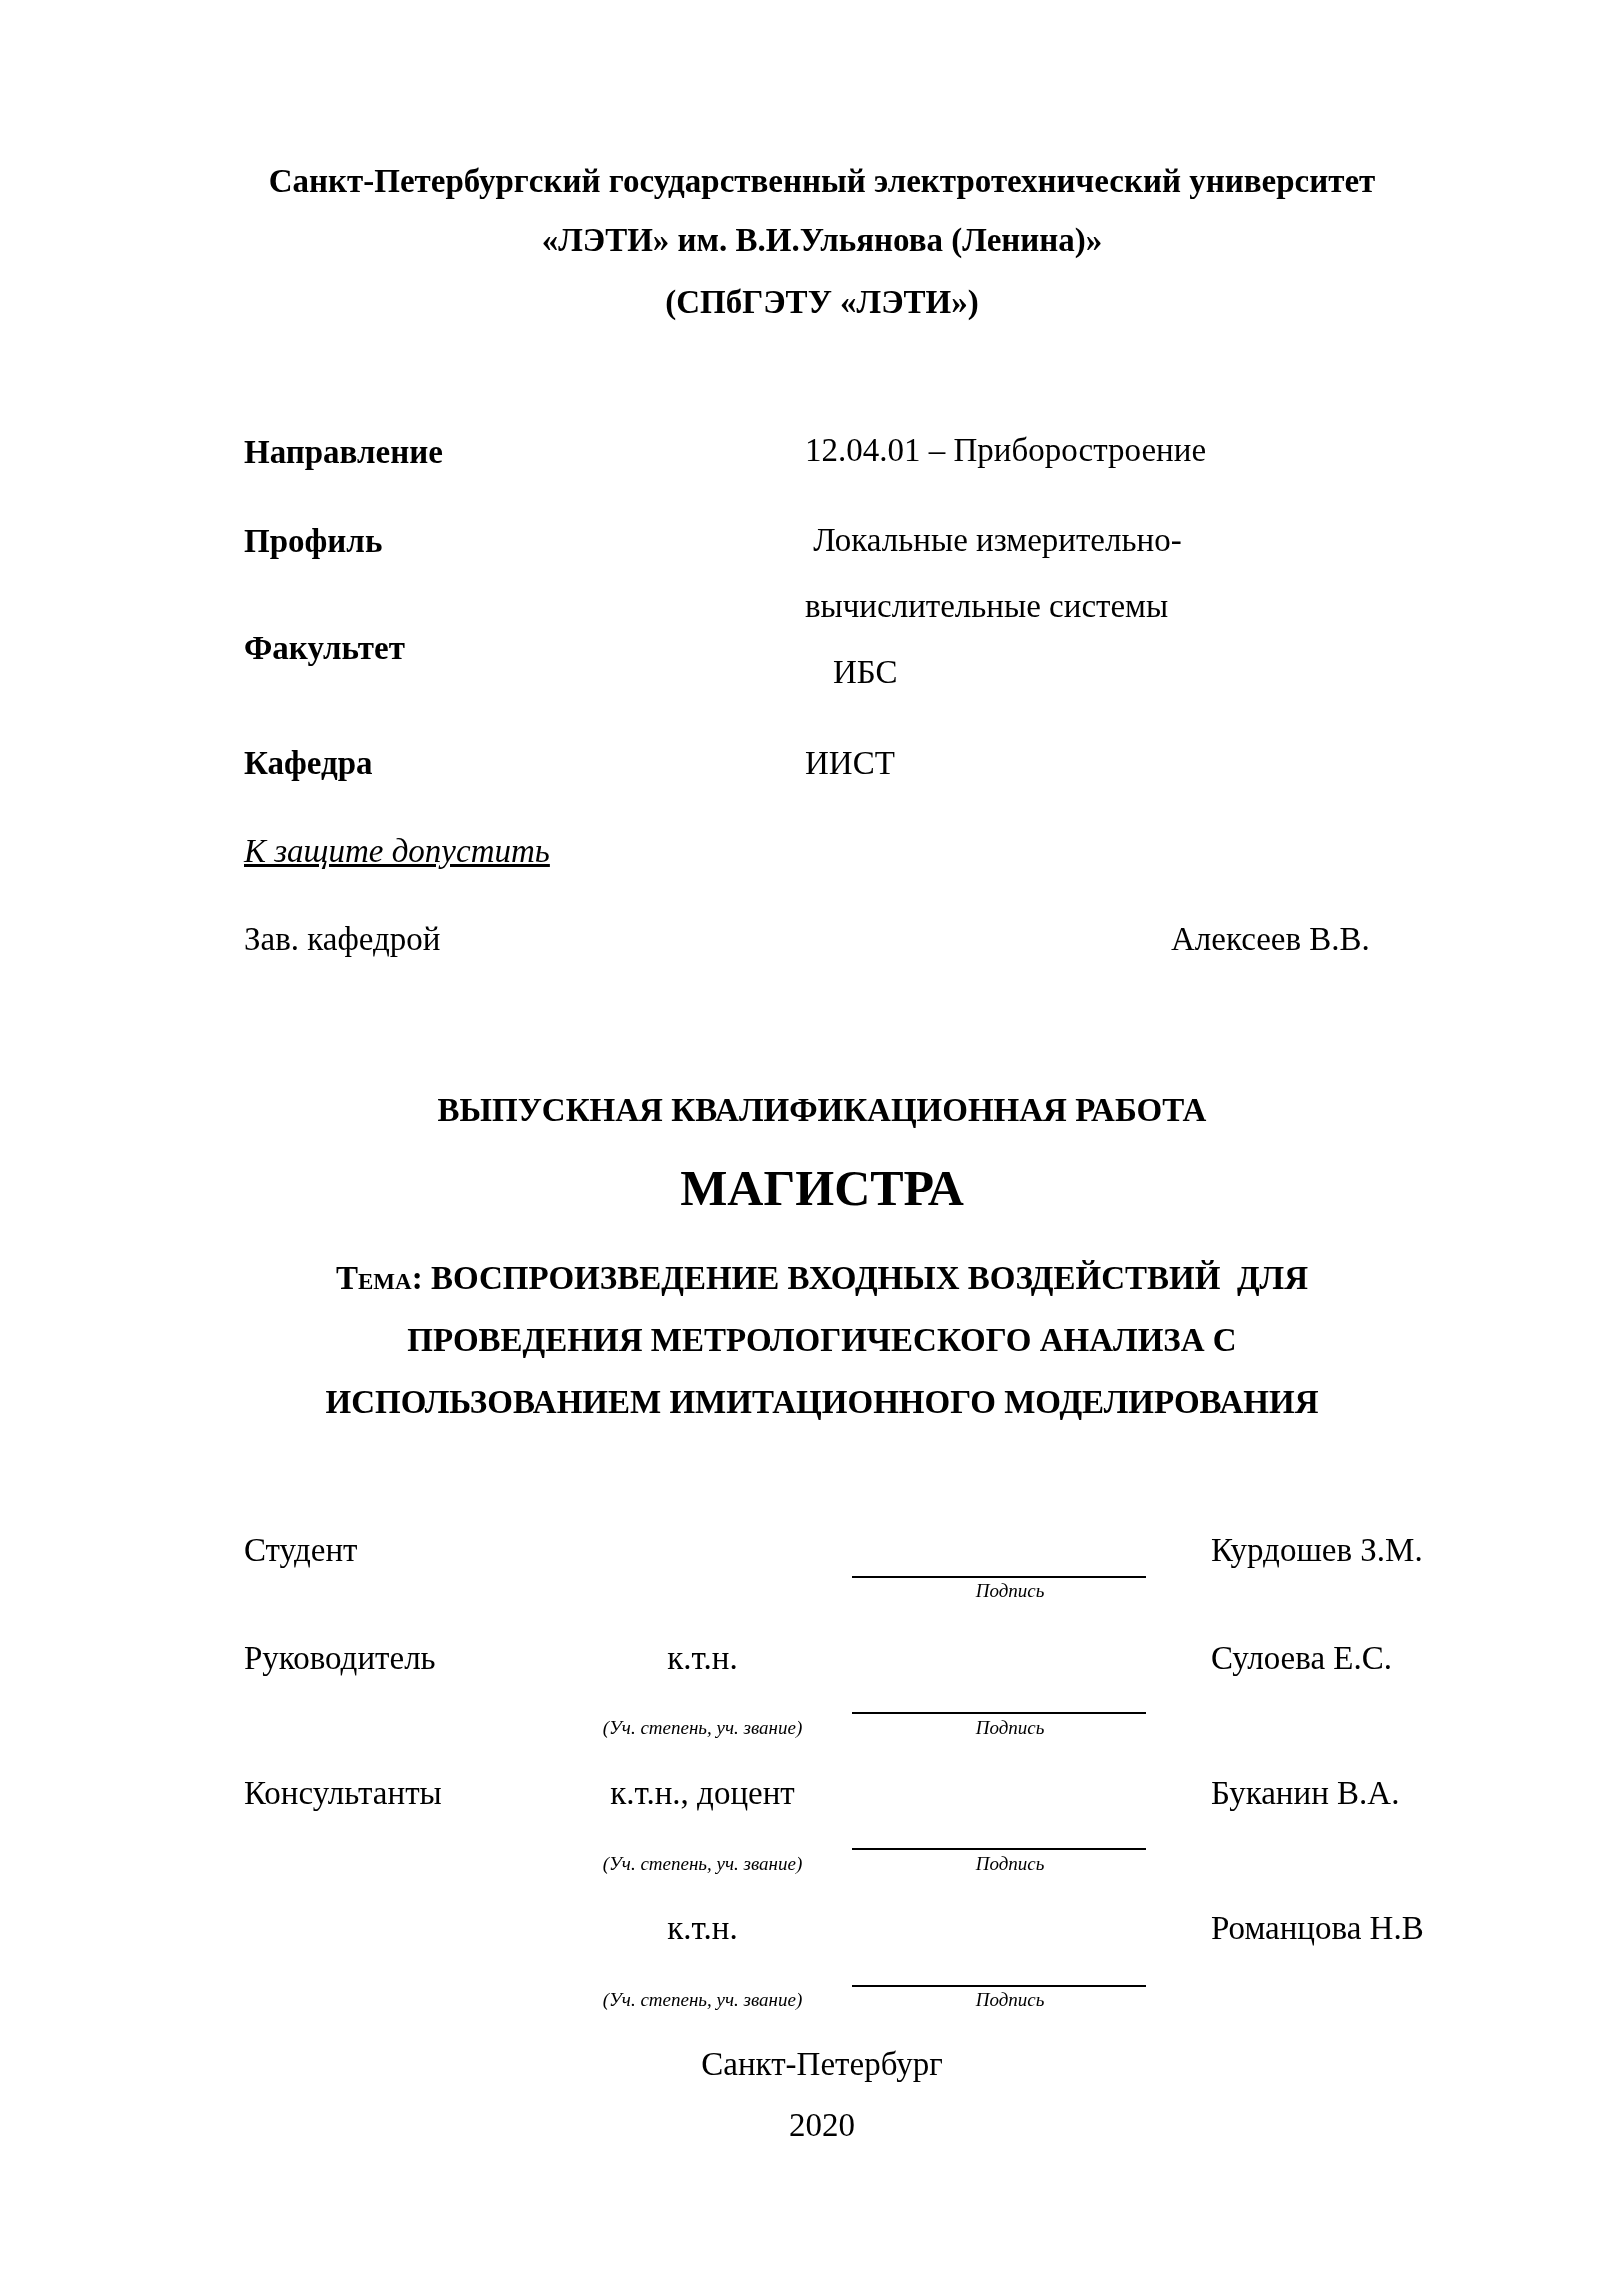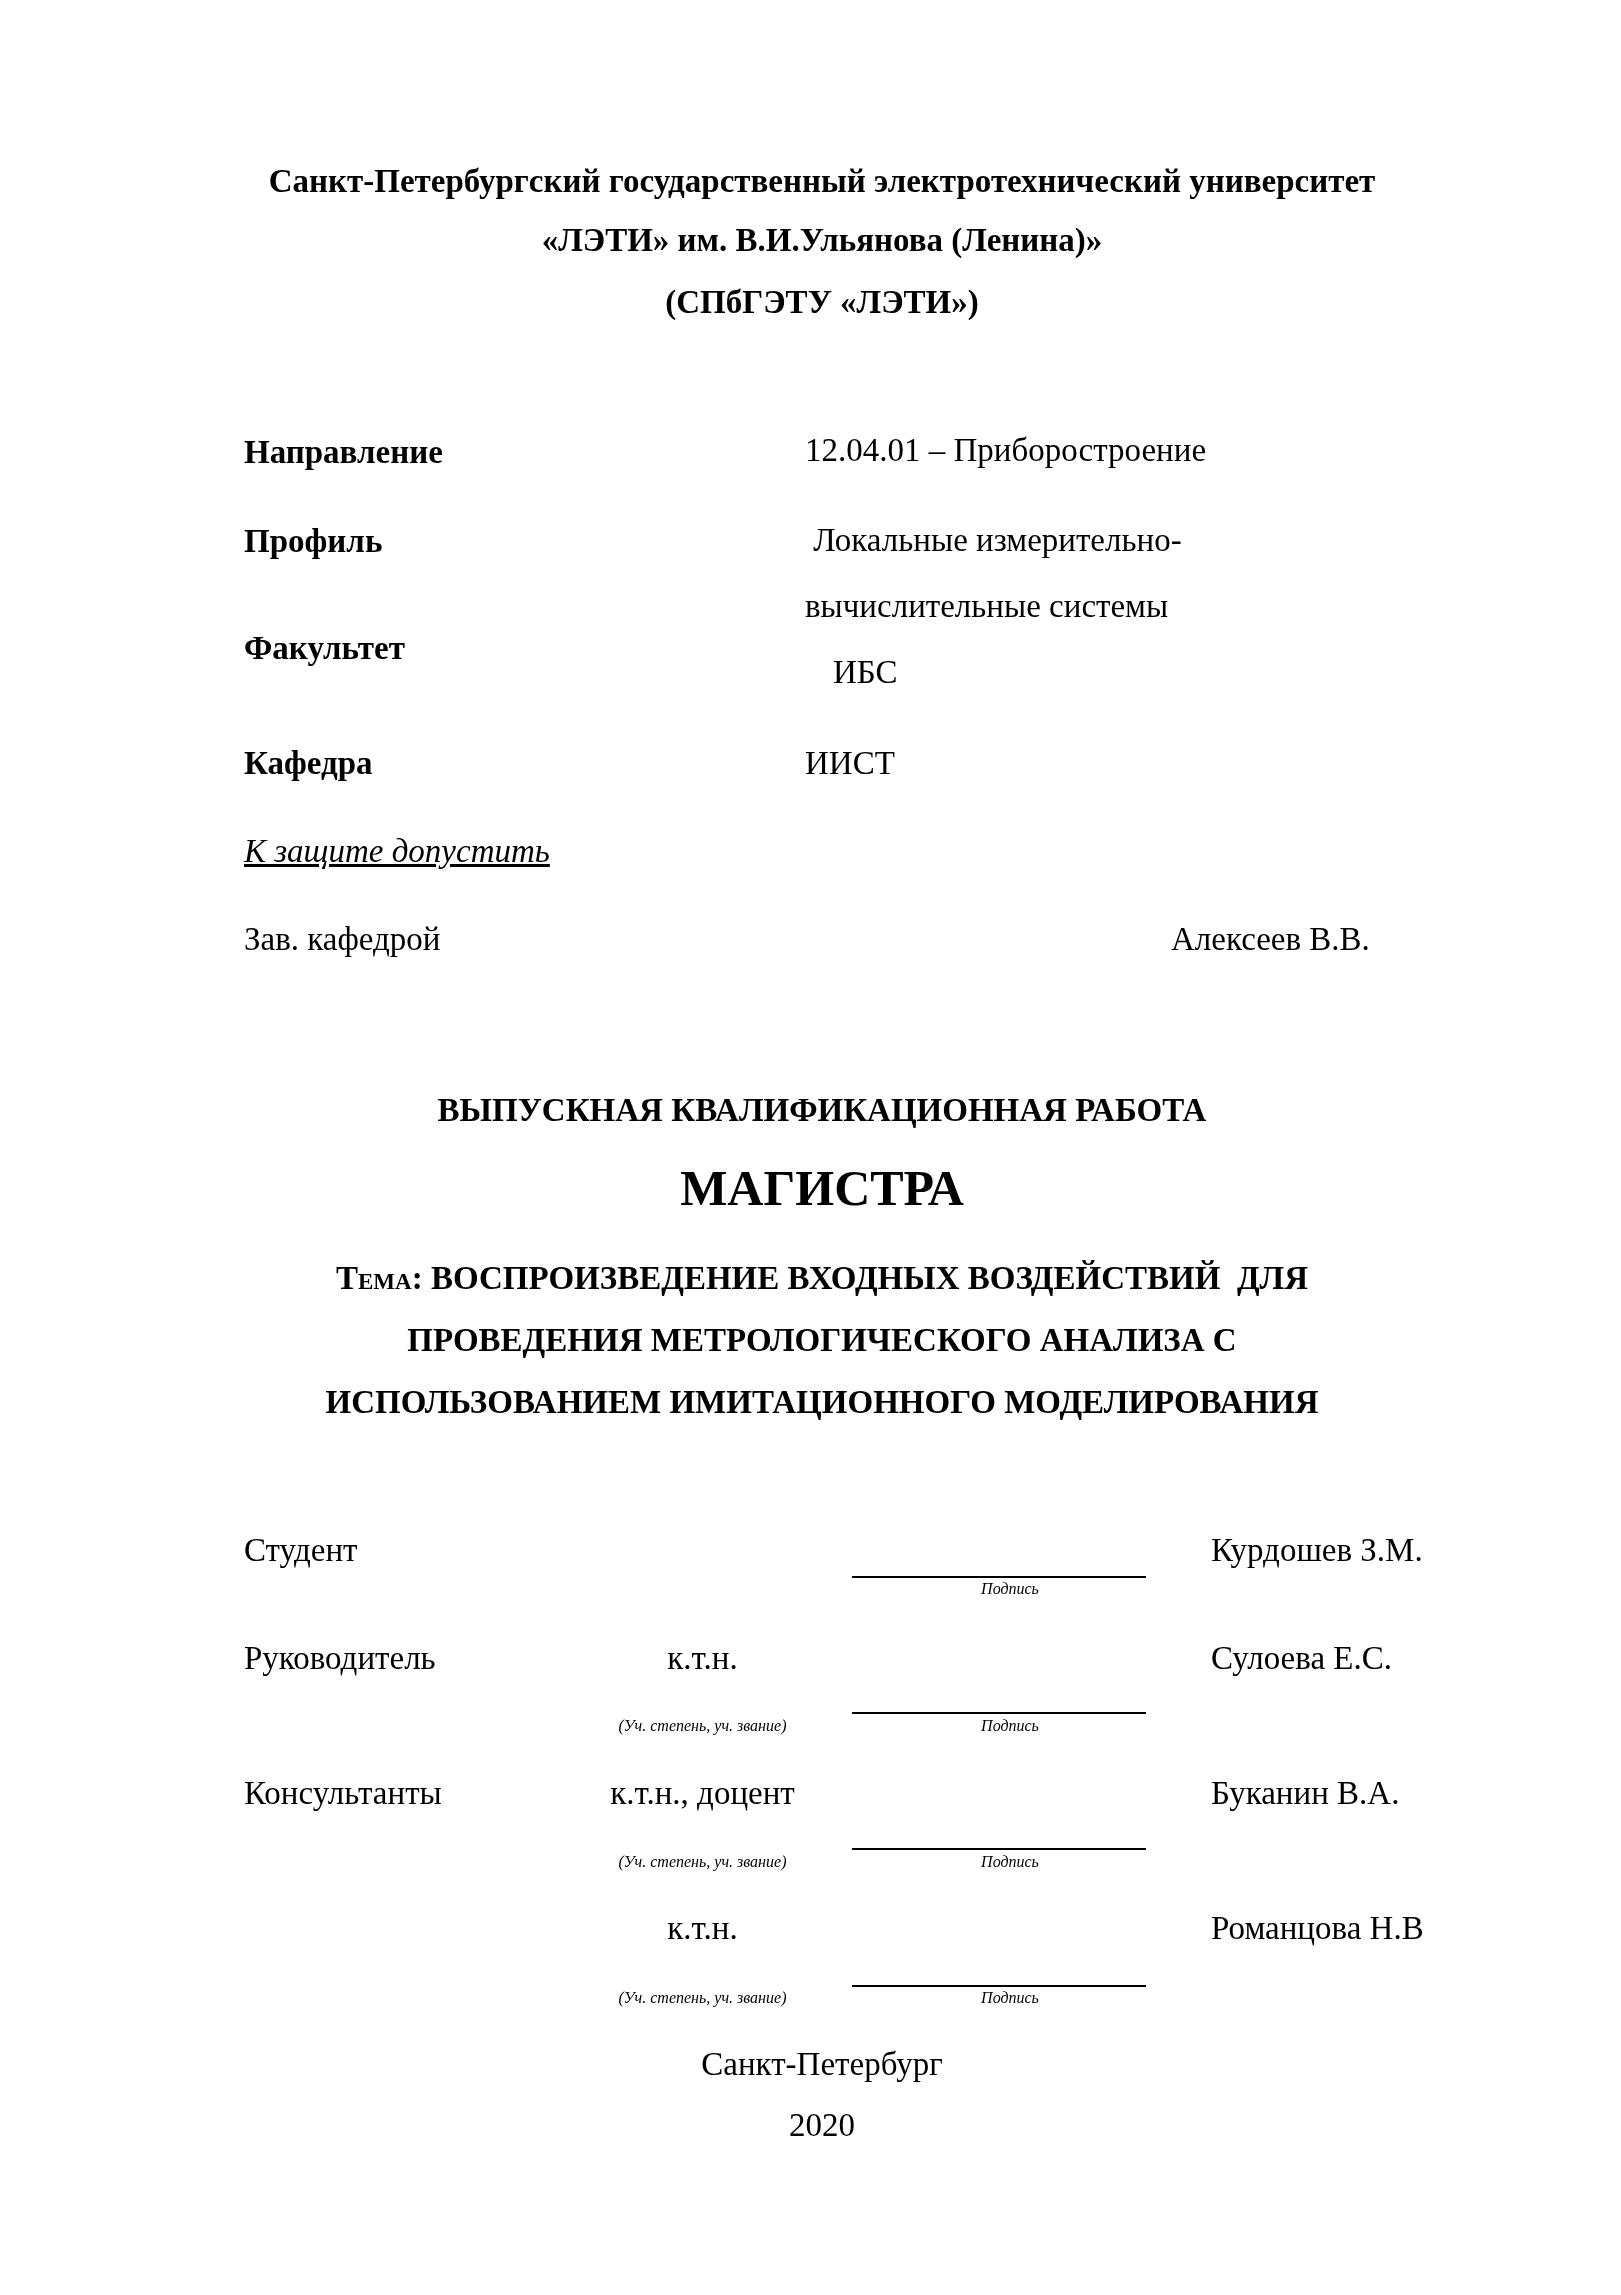--- a/index.html
+++ b/index.html
@@ -5,21 +5,21 @@
   html, body { margin:0; padding:0; background:#ffffff; }
   body { width:1622px; height:2295px; position:relative; overflow:hidden;
          font-family:"Liberation Serif", "DejaVu Serif", serif; color:#000; }
   .abs { position:absolute; white-space:nowrap; line-height:1;padding-left:11px; }
   .c { left:0; width:1622px; text-align:center; }
   .b { font-weight:bold; }
   .i { font-style:italic; }
   .f45 { font-size:33px; }
   .f42 { font-size:33px; }
   .f50 { font-size:50px; }
-  .f22 { font-size:16px; }
+  .f22 { font-size:19px; }
   .sc { font-variant:small-caps; }
   .sigline { position:absolute; height:2.4px; background:#000; left:852px; width:294px; }
   .cap-deg { left:550px; width:283px; text-align:center; }
   .cap-sig { left:852px; width:294px; text-align:center; }
   .deg { left:550px; width:283px; text-align:center; }
 </style>
 </head>
 <body>
 
 <div class="abs c b f42" style="top:165px;">Санкт-Петербургский государственный электротехнический университет</div>

